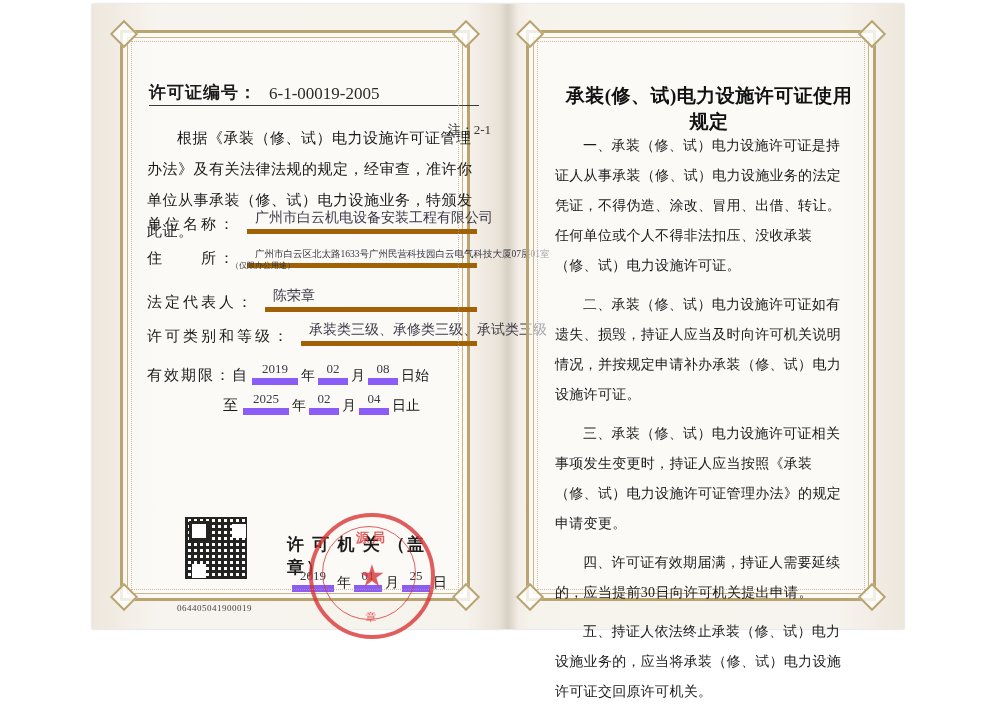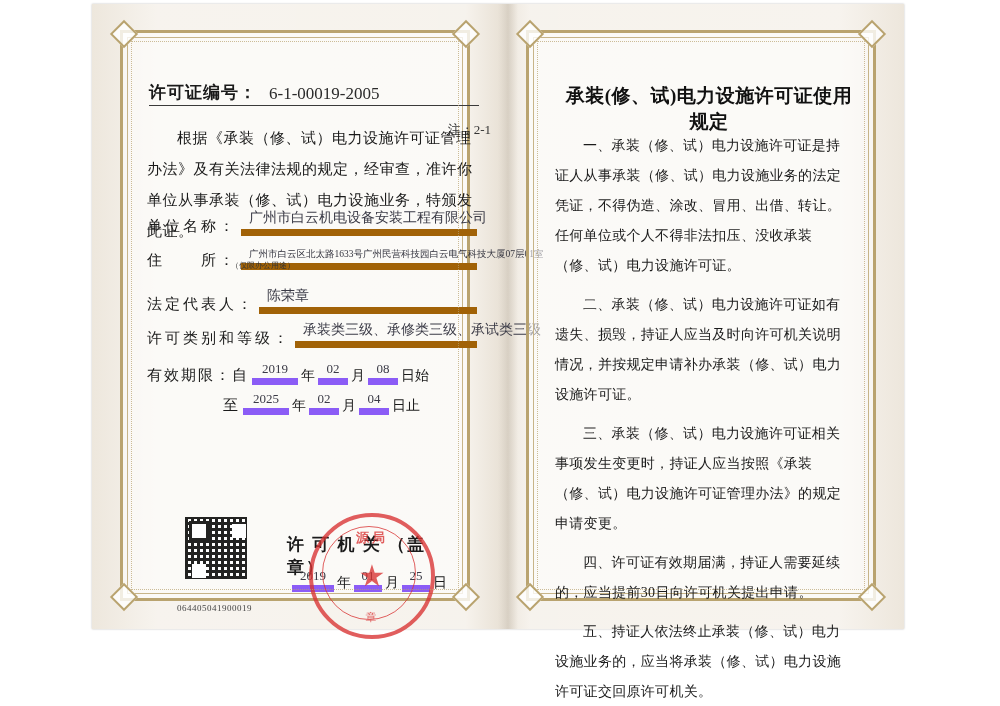--- a/index.html
+++ b/index.html
@@ -157,22 +157,22 @@
     align-items: flex-end;
   }
   .field .flabel {
     font-size: 15px;
     white-space: nowrap;
     letter-spacing: 3px;
     flex: 0 0 auto;
   }
   .field .fline {
     flex: 1 1 auto;
-    border-bottom: 7px solid #a16207;
-    margin-left: 4px;
+    border-bottom: 5px solid #a16207;
+    margin-left: 10px;
     position: relative;
     height: 20px;
   }
   .field .fval {
     position: absolute;
     left: 8px;
     bottom: 2px;
     font-size: 14px;
     color: #3a3a46;
     white-space: nowrap;

